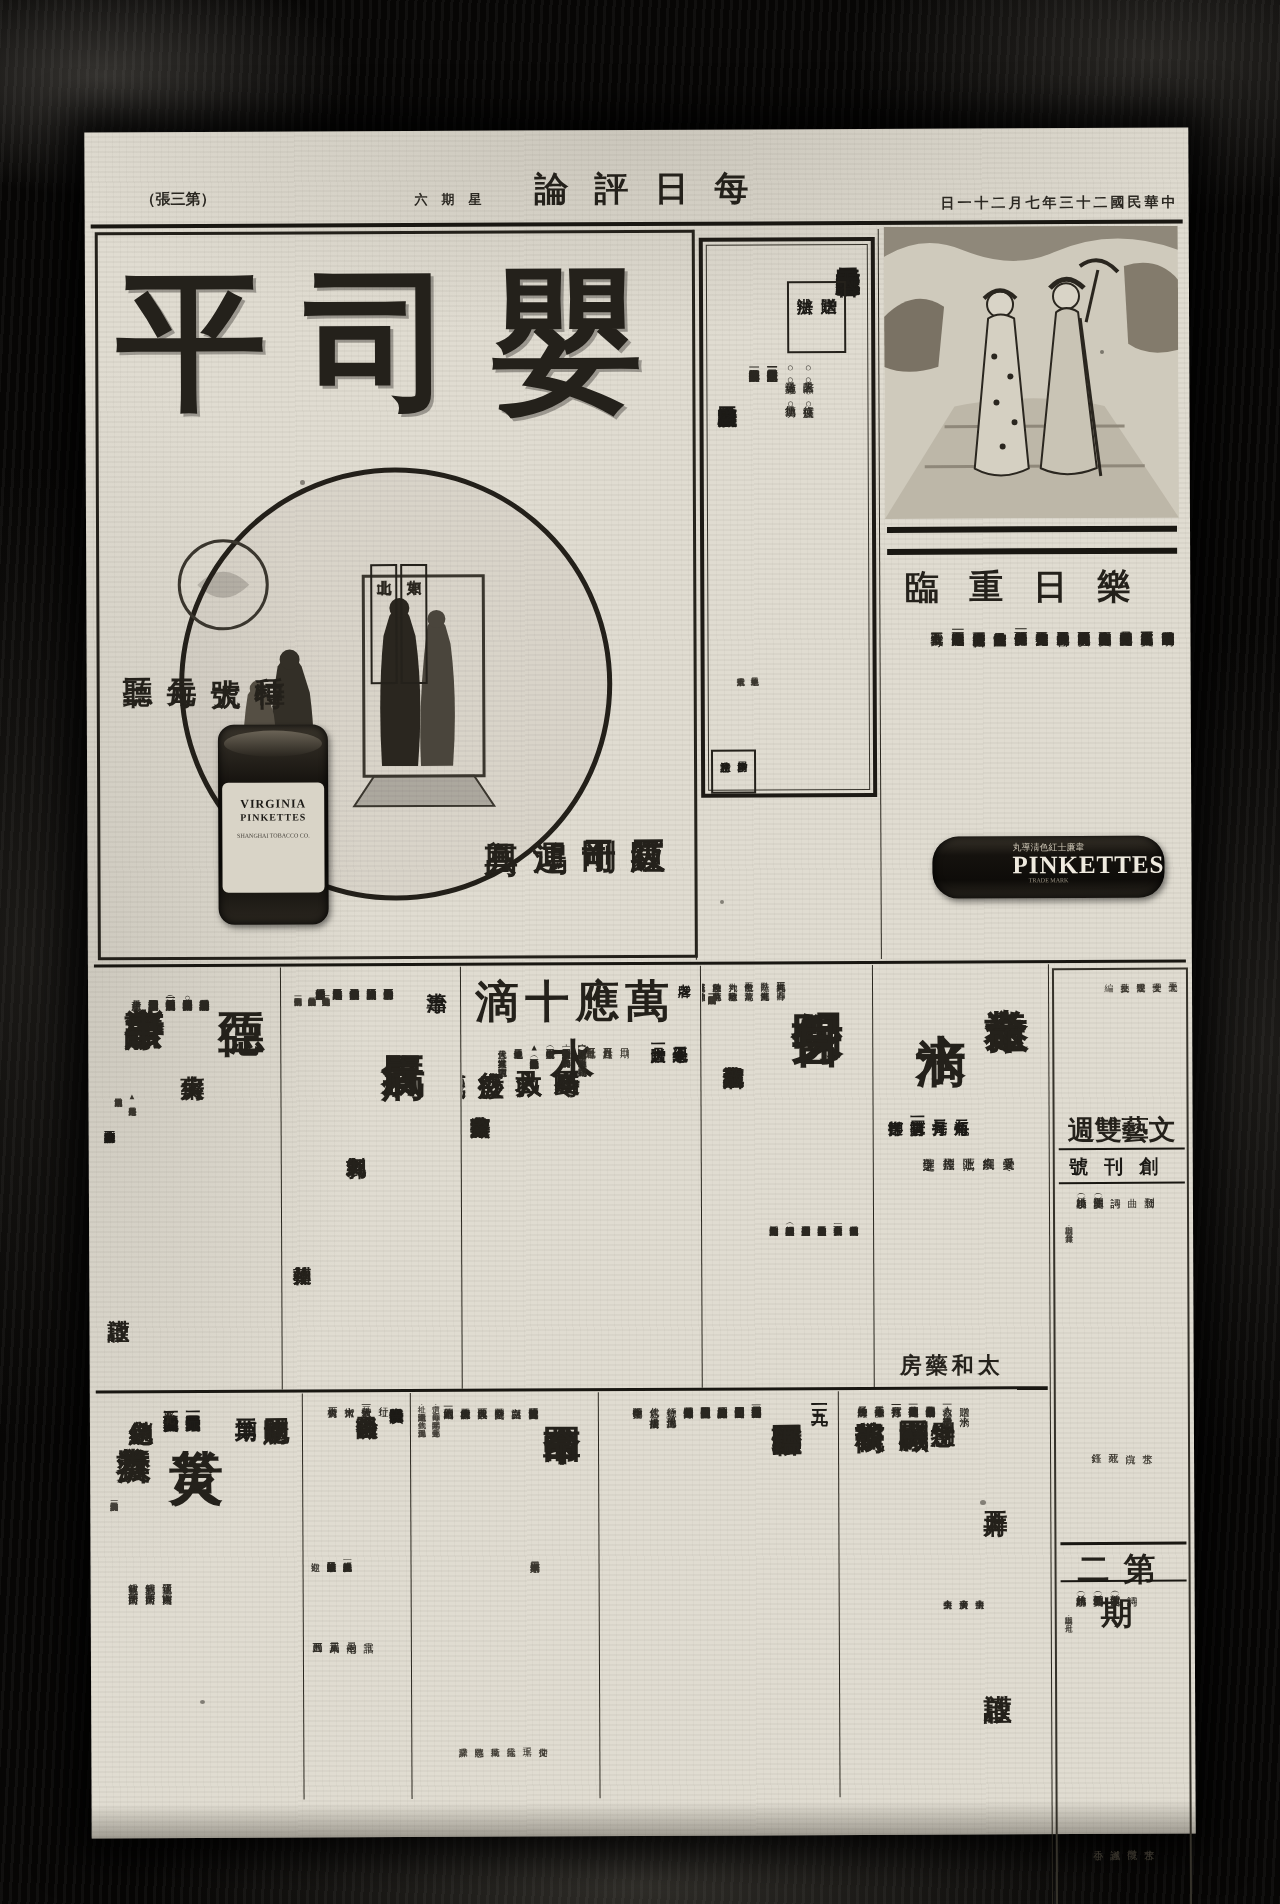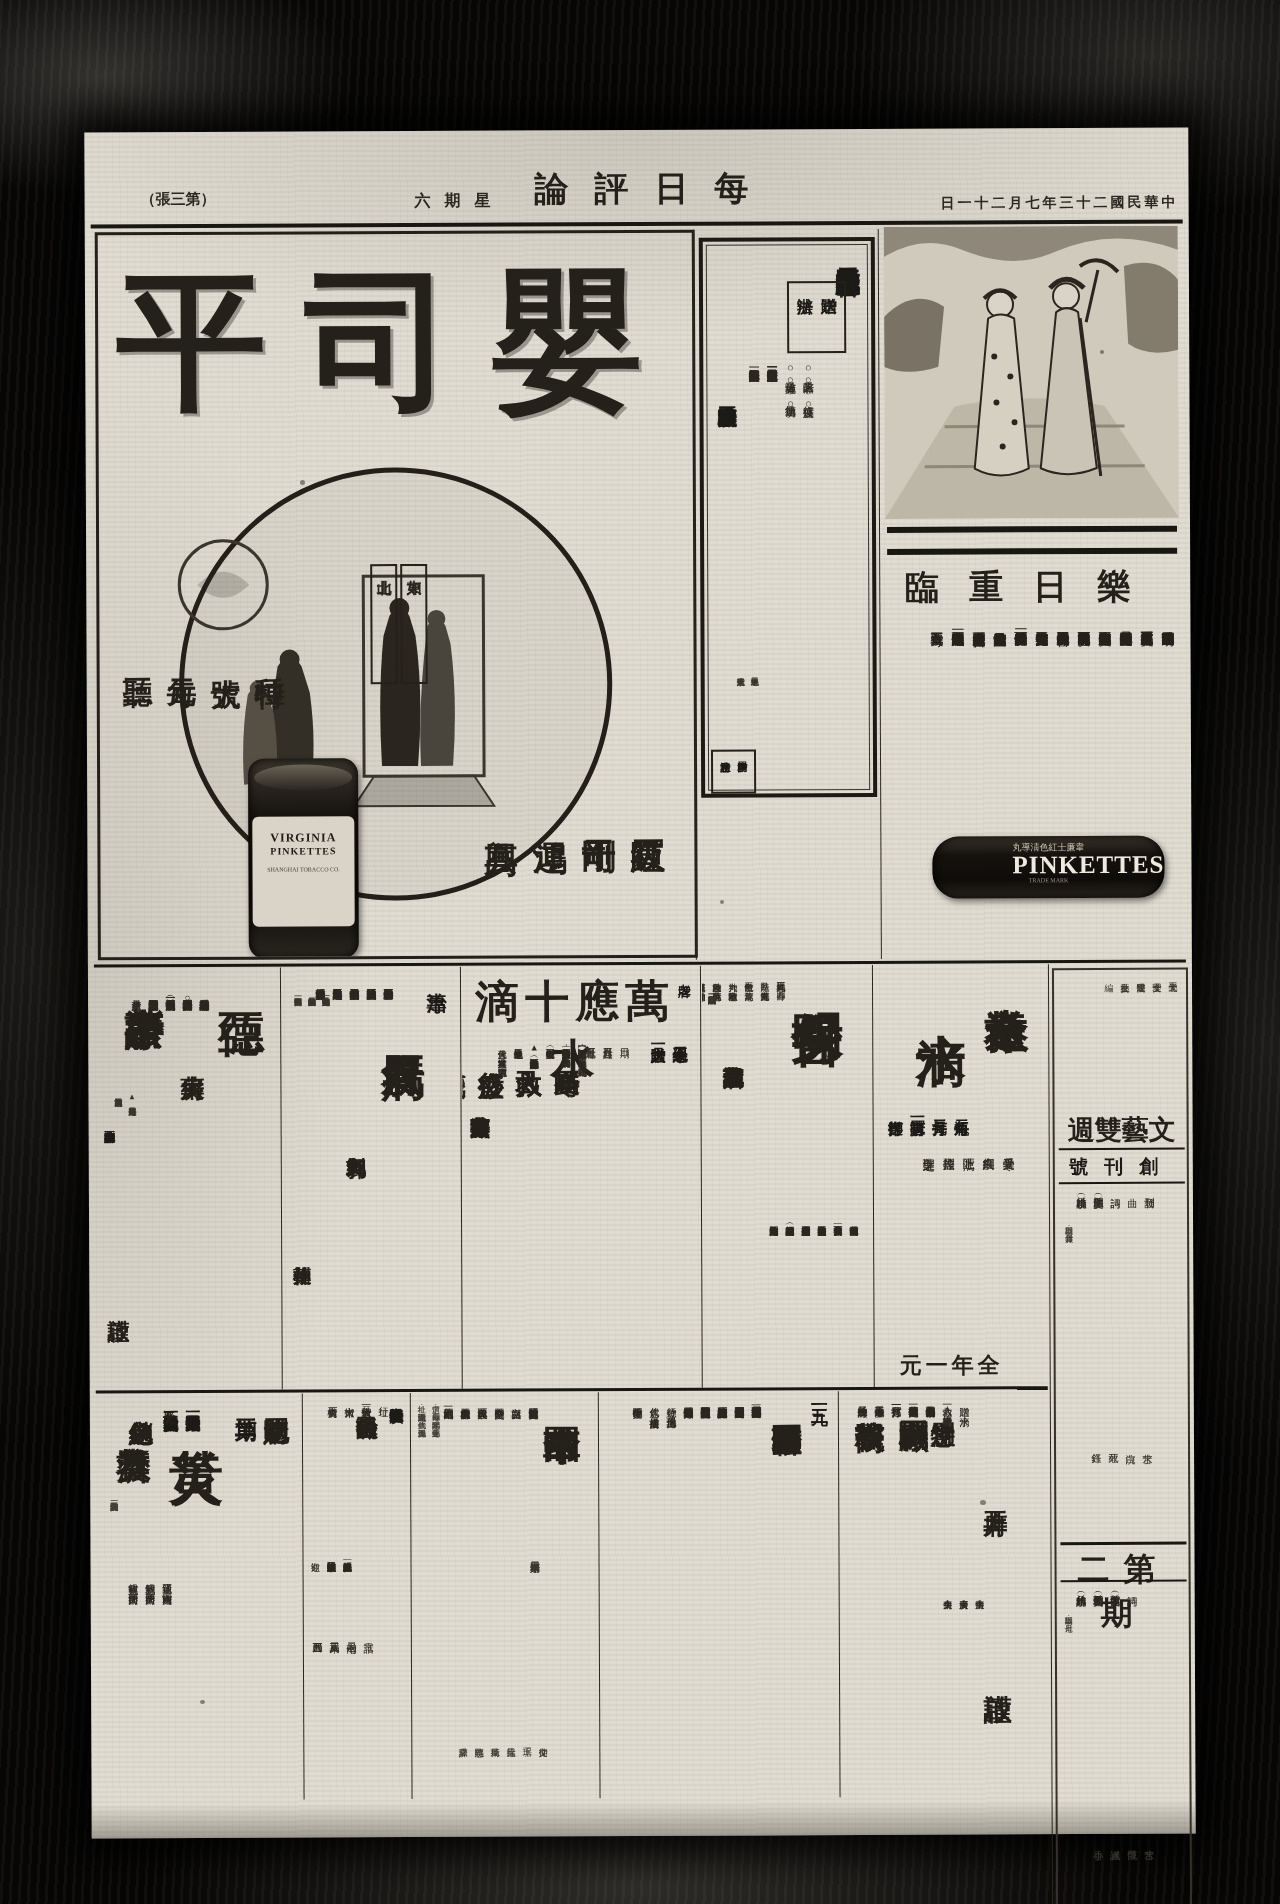--- a/index.html
+++ b/index.html
@@ -40,21 +40,21 @@
   .noise-speck{position:absolute;background:rgba(40,36,30,.5);border-radius:50%;}
 </style>
 </head>
 <body>
 
 <div class="mottle"></div>
 
 <div class="page">
 
   <div class="abs rtl bold" style="left:56px;top:58px;font-size:15px;color:#2b2822;">（第三張）</div>
-  <div class="abs rtl bold" style="left:330px;top:60px;font-size:16px;letter-spacing:14px;color:#2b2822;">星期六</div>
+  <div class="abs rtl bold" style="left:330px;top:60px;font-size:13px;letter-spacing:14px;color:#2b2822;">星期六</div>
   <div class="abs rtl bigchar" style="left:420px;top:36px;width:300px;font-size:34px;letter-spacing:26px;text-align:center;">每日評論</div>
   <div class="abs rtl" style="right:10px;top:66px;font-size:14px;letter-spacing:3px;color:#2b2822;font-weight:bold;">中華民國二十三年七月二十一日</div>
   <div class="abs rule-h" style="left:6px;top:92px;width:1092px;height:4px;"></div>
 
   <div class="abs frame" style="left:10px;top:100px;width:600px;height:728px;overflow:hidden;">
     <div class="abs rtl bigchar" style="left:10px;top:8px;width:580px;font-size:150px;letter-spacing:38px;text-align:center;
          text-shadow:3px 3px 0 rgba(30,27,22,.35);">嬰司平</div>
 
     <svg class="abs" style="left:28px;top:222px;" width="540" height="470" viewBox="0 0 540 470">
       <circle cx="268" cy="228" r="214" fill="none" stroke="#23201a" stroke-width="5"></circle>
@@ -80,21 +80,21 @@
         <span class="col boxlabel">北山</span>
       </div>
 
     <div class="abs v bigchar" style="left:14px;top:420px;height:300px;font-size:30px;">
         <span class="col">特種</span>
         <span class="col">大號</span>
         <span class="col">每元</span>
         <span class="col">三聽</span>
       </div>
 
-    <div class="abs tube" style="left:118px;top:524px;width:110px;height:200px;border-radius:16px;margin-left:30px;">
+    <div class="abs tube" style="left:118px;top:490px;width:110px;height:200px;border-radius:16px;">
       <div class="abs" style="left:6px;top:6px;width:98px;height:26px;border-radius:50%;background:linear-gradient(180deg,#6a6356,#2a261f);"></div>
       <div class="abs" style="left:4px;top:58px;width:102px;height:110px;background:#d9d4c7;border-radius:6px;overflow:hidden;text-align:center;">
         <div style="font-size:12px;font-weight:bold;margin-top:14px;letter-spacing:1px;">VIRGINIA</div>
         <div style="font-size:10px;font-weight:bold;letter-spacing:1px;">PINKETTES</div>
         <div style="font-size:6px;margin-top:10px;color:#45413a;">SHANGHAI TOBACCO CO.</div>
       </div>
     </div>
 
     <div class="abs v bigchar" style="right:20px;top:580px;height:140px;font-size:34px;">
         <span class="col">吸紅買</span>
@@ -316,21 +316,21 @@
         <span class="col">上吐下瀉</span>
         <span class="col">虎烈拉等</span>
         <span class="col">症之聖藥</span>
       </div>
     <div class="abs v bold" style="left:8px;top:140px;height:270px;font-size:15px;">
         <span class="col">每瓶二角</span>
         <span class="col">每打二元</span>
         <span class="col">購買一打者</span>
         <span class="col">卽送半打</span>
       </div>
-    <div class="abs rtl bigchar" style="left:8px;top:382px;width:120px;font-size:22px;letter-spacing:4px;">全年一元</div>
+    <div class="abs rtl bigchar" style="left:8px;top:382px;width:120px;font-size:22px;letter-spacing:4px;">太和藥房</div>
   </div>
   <div class="abs rule-v" style="left:960px;top:836px;height:964px;"></div>
 
   <div class="abs thinframe" style="left:964px;top:840px;width:136px;height:958px;overflow:hidden;border-width:2px;">
     <div class="abs v" style="right:4px;top:6px;height:130px;font-size:9px;color:#3a362e;">
         <span class="col">北平大學</span>
         <span class="col">女子文理</span>
         <span class="col">學院雙週</span>
         <span class="col">文藝社主</span>
         <span class="col">編</span>

